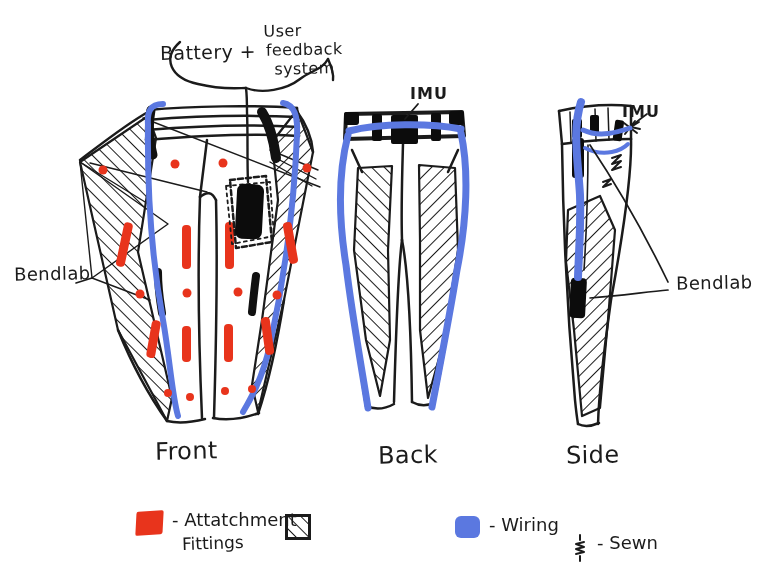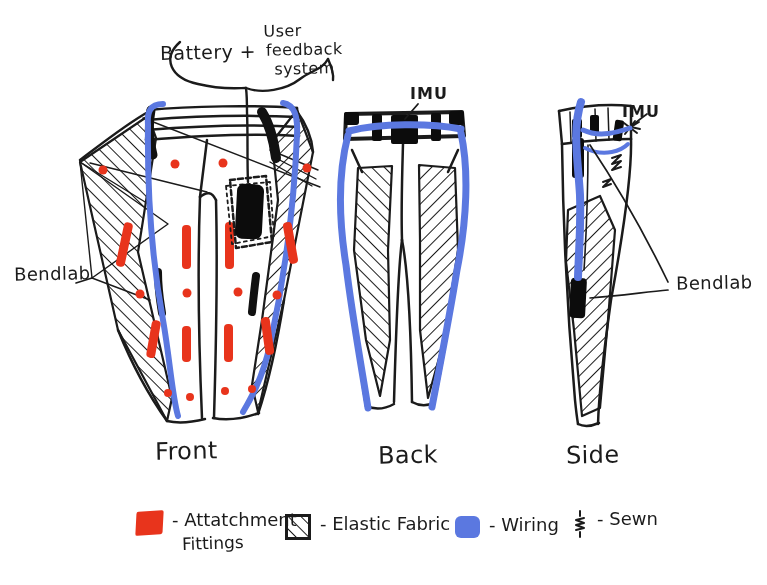--- a/index.html
+++ b/index.html
@@ -19,21 +19,21 @@
   .caption{font-size:24px;font-weight:500;}
   .cap-front{left:155px;top:437px;}
   .cap-back{left:378px;top:441px;}
   .cap-side{left:566px;top:441px;}
   .legend-item{position:absolute;display:flex;align-items:flex-start;gap:9px;font-size:18px;}
   .legend-item .txt{line-height:22px;}
   .legend-item .txt .l2{display:block;font-size:17px;margin-left:10px;transform:rotate(-2deg);}
   .li-1{left:136px;top:509px;}
   .li-2{left:285px;top:513px;}
   .li-3{left:455px;top:514px;text-align:center;}
-  .li-4{left:572px;top:508px;}
+  .li-4{left:572px;top:532px;}
   .sw-red{width:27px;height:24px;background:#e8341c;border-radius:2px;
           transform:skewX(-7deg) rotate(-4deg);margin-top:2px;}
   .sw-blue{width:25px;height:22px;background:#5b78e0;border-radius:6px;margin-top:2px;}
   .sw-svg{display:block;margin-top:1px;}
 </style>
 </head>
 <body>
 
 <div class="page">
 
@@ -236,21 +236,20 @@
       <div class="sw-red"></div>
       <div class="txt">
         <span>- Attatchment</span>
         <span class="l2">Fittings</span>
       </div>
     </div>
     <div class="legend-item li-2">
       <svg class="sw-svg" width="26" height="26">
         <rect x="1.5" y="1.5" width="23" height="23" fill="url(#hB)" stroke="#1b1b1b" stroke-width="3"></rect>
       </svg>
-      <div class="txt"><span>- Elastic Fabric</span></div>
     </div>
     <div class="legend-item li-3">
       <div class="sw-blue"></div>
       <div class="txt"><span>- Wiring</span></div>
     </div>
     <div class="legend-item li-4">
       <svg class="sw-svg" width="16" height="34">
         <path d="M8,2 L8,7 M12,9 L4,11 L12,14 L4,16 L12,19 L4,21 M8,23 L8,28" fill="none" stroke="#1b1b1b" stroke-width="2" stroke-linecap="round" stroke-linejoin="round"></path>
       </svg>
       <div class="txt"><span>- Sewn</span></div>

